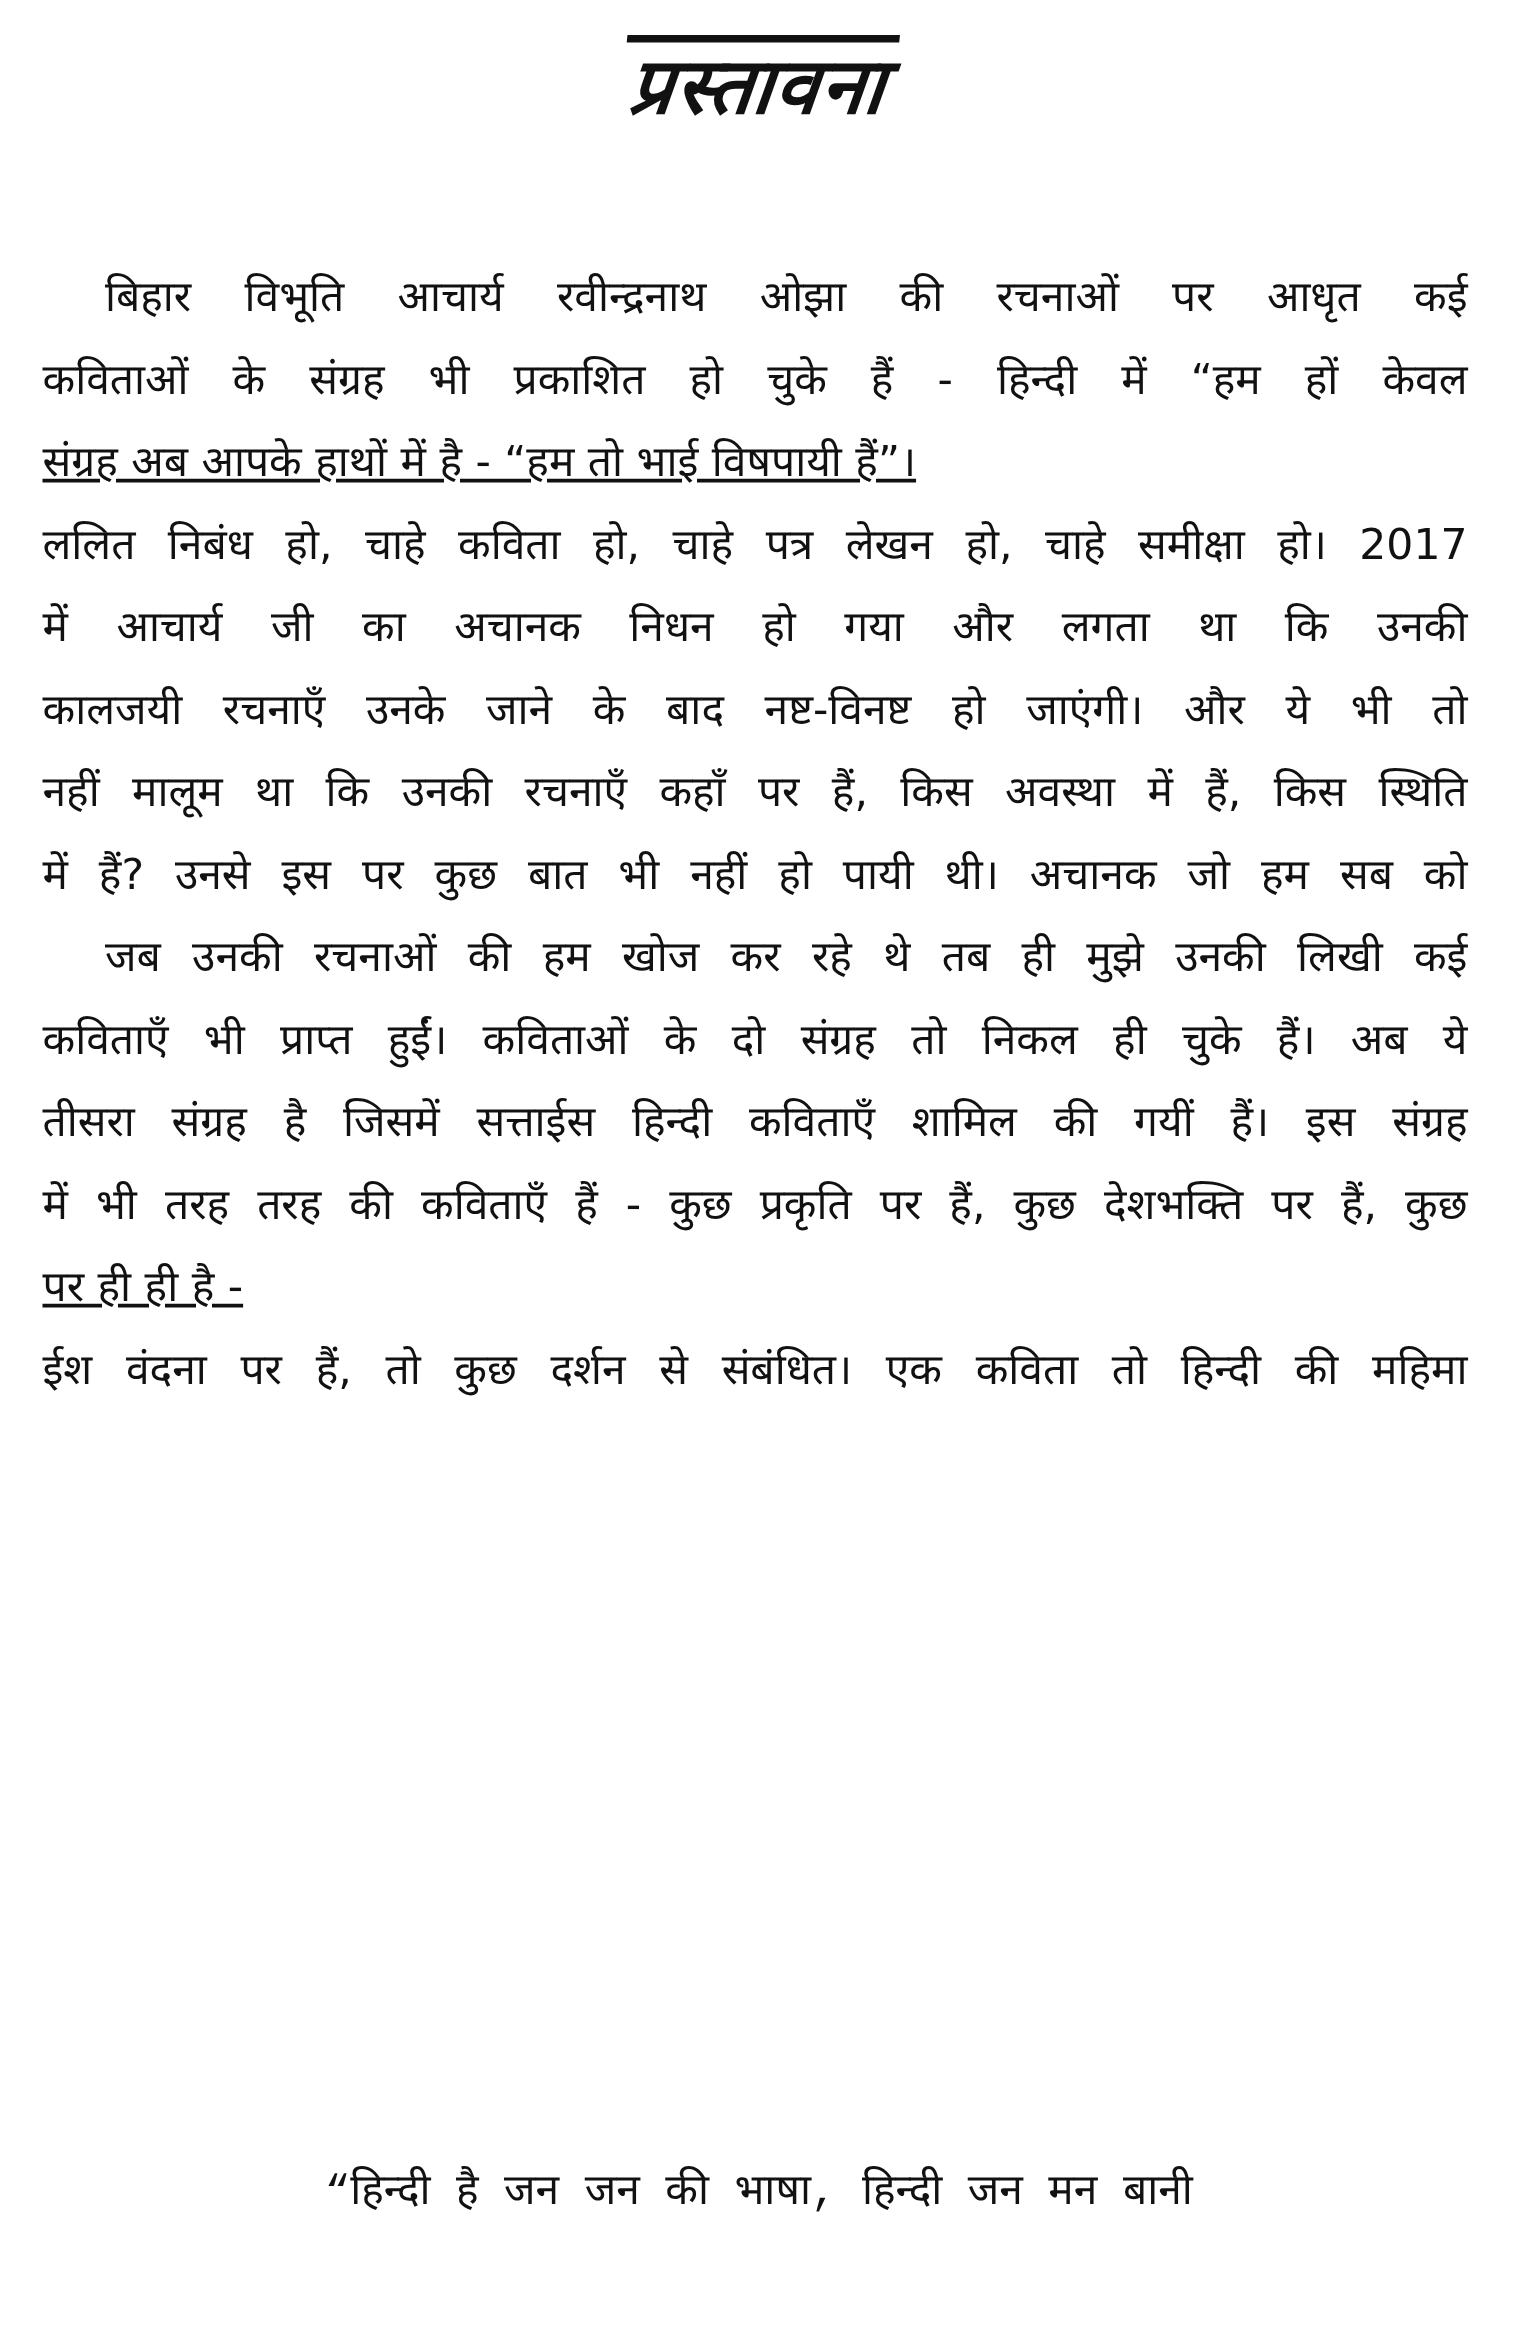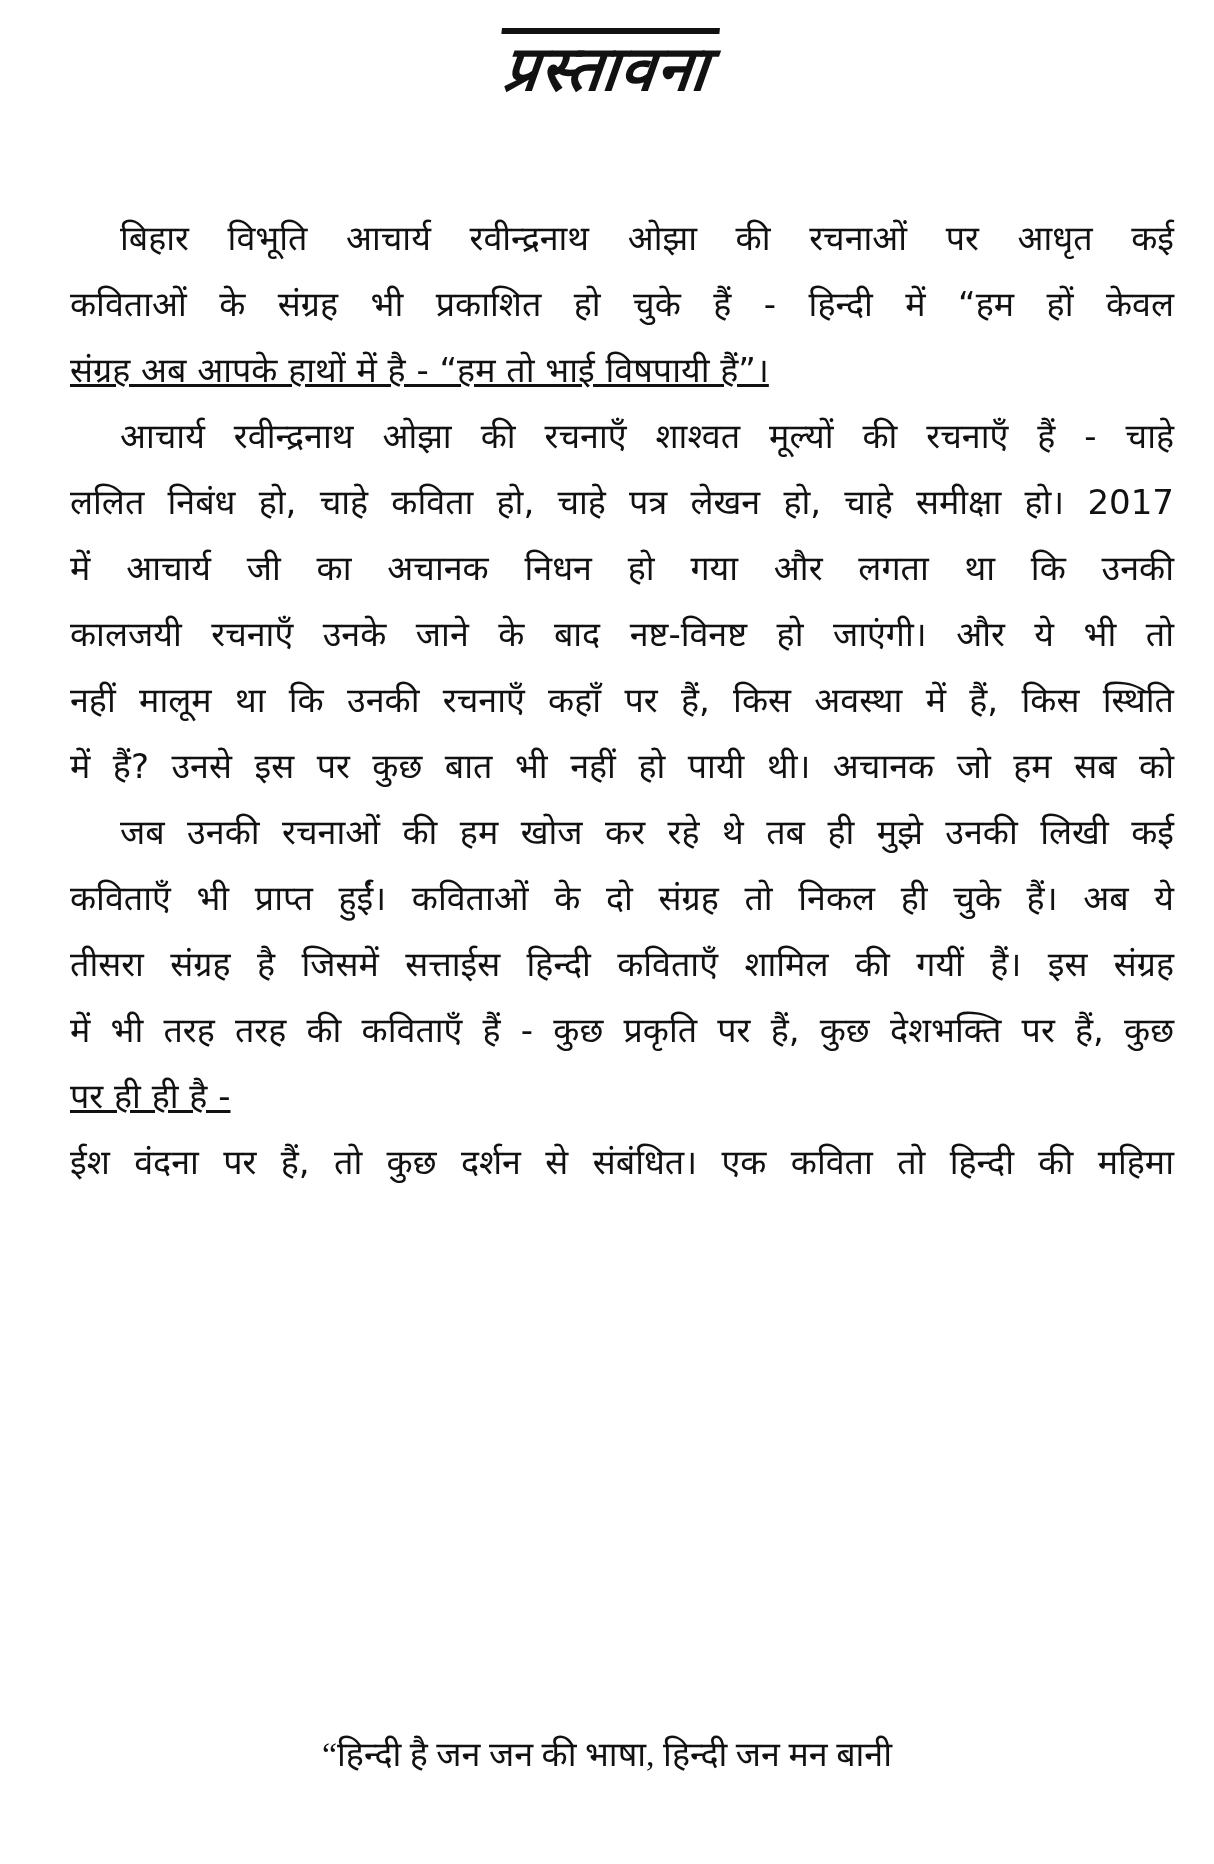--- a/index.html
+++ b/index.html
@@ -22,27 +22,26 @@
   .body-text { position: absolute; left: 34px; top: 205px; width: 1140px; }
   .line {
     font-family: "DejaVu Sans", sans-serif;
     font-size: 34px;
     height: 66px;
     line-height: 66px;
     white-space: nowrap;
     text-align: justify;
     text-align-last: justify;
     color: #111111;
-    margin-left: 36px;
   }
   .line.indent { padding-left: 50px; }
   .line.last { text-align-last: left; text-decoration: underline; }
   .verse { position: absolute; left: 0; width: 1214px; top: 1720px; text-align: center; }
   .verse .vline {
-    font-family: Liberation Serif, serif;
+    font-family: Liberation Mono, monospace;
     font-size: 34px;
     line-height: 70px;
     height: 70px;
     color: #111111;
   }
 </style>
 </head>
 <body>
 
 <div class="page">
@@ -53,21 +52,20 @@
 
   <div class="body-text">
 
     <div>
       <div class="line indent">बिहार विभूति आचार्य रवीन्द्रनाथ ओझा की रचनाओं पर आधृत कई</div>
       <div class="line">कविताओं के संग्रह भी प्रकाशित हो चुके हैं - हिन्दी में “हम हों केवल</div>
       <div class="line last">संग्रह अब आपके हाथों में है - “हम तो भाई विषपायी हैं”।</div>
     </div>
 
     <div>
-      <div class="line indent">आचार्य रवीन्द्रनाथ ओझा की रचनाएँ शाश्वत मूल्यों की रचनाएँ हैं - चाहे</div>
       <div class="line">ललित निबंध हो, चाहे कविता हो, चाहे पत्र लेखन हो, चाहे समीक्षा हो। 2017</div>
       <div class="line">में आचार्य जी का अचानक निधन हो गया और  लगता था कि उनकी</div>
       <div class="line">कालजयी रचनाएँ उनके जाने के बाद नष्ट-विनष्ट हो जाएंगी। और ये भी तो</div>
       <div class="line">नहीं मालूम था कि उनकी रचनाएँ कहाँ पर हैं, किस अवस्था में हैं, किस स्थिति</div>
       <div class="line">में हैं? उनसे इस पर कुछ बात भी नहीं हो पायी थी। अचानक जो हम सब को</div>
     </div>
 
     <div>
       <div class="line indent">जब उनकी रचनाओं की हम खोज कर रहे थे तब ही मुझे उनकी लिखी कई</div>
       <div class="line">कविताएँ भी प्राप्त हुईं। कविताओं के दो संग्रह तो  निकल ही चुके हैं। अब ये</div>

